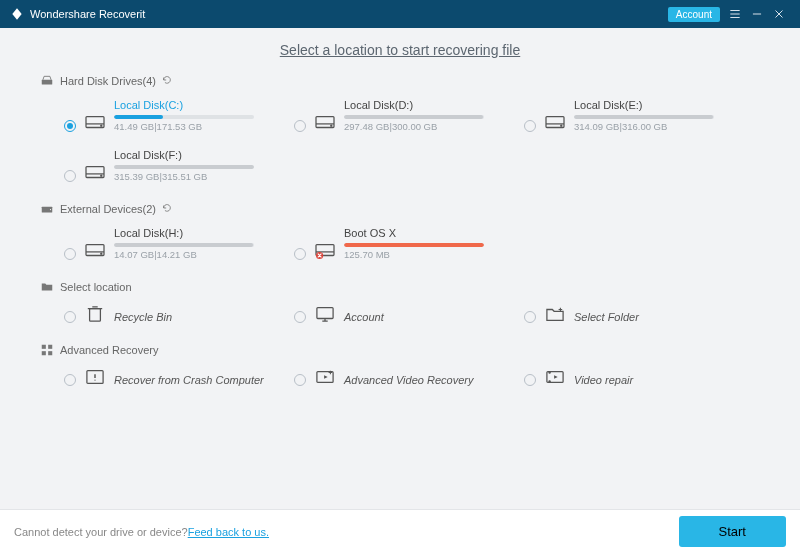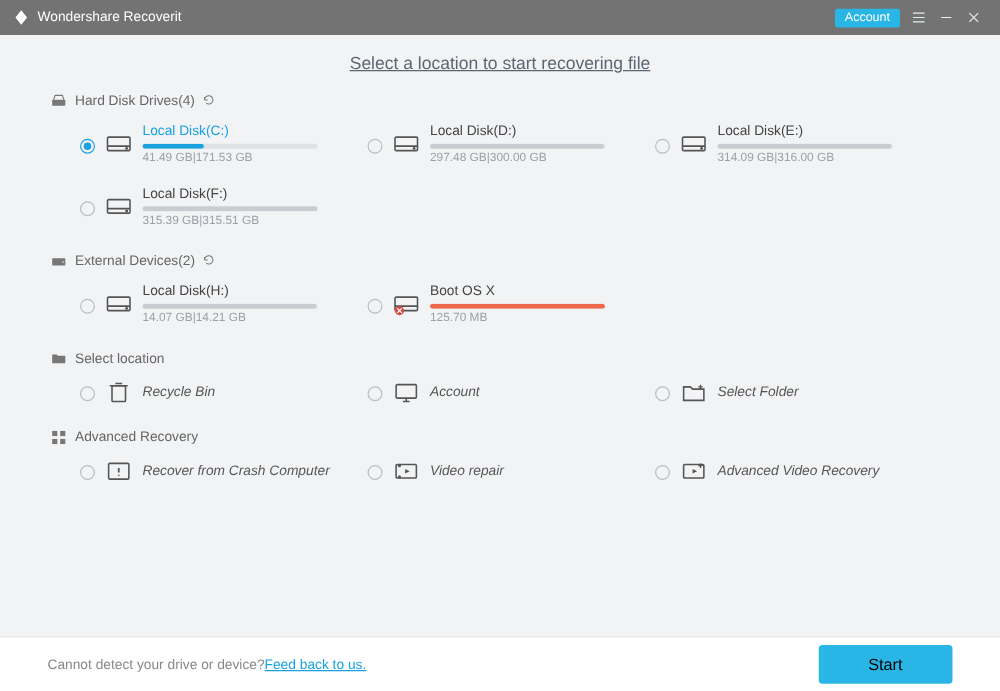--- a/index.html
+++ b/index.html
@@ -1,46 +1,46 @@
 <!DOCTYPE html>
 <html><head>
 <meta charset="utf-8">
 <style>
 * { margin: 0; padding: 0; box-sizing: border-box; font-family: -apple-system, "Segoe UI", Arial, sans-serif; }
 html, body { width: 800px; height: 553px; overflow: hidden; background: #fff; }
-.titlebar { height: 28px; background: #737373; display: flex; align-items: center; padding: 0 10px; color: #fff; }
+.titlebar { height: 28px; background: #0c4a6e; display: flex; align-items: center; padding: 0 10px; color: #fff; }
 .titlebar .logo { width: 14px; height: 14px; margin-right: 6px; fill: #fff; }
 .titlebar .title { font-size: 11px; flex: 0 0 auto; }
 .titlebar .spacer { flex: 1; }
 .titlebar .acct { background: #29b6e6; color: #fff; font-size: 10px; padding: 2px 8px; border-radius: 2px; margin-right: 4px; cursor: pointer; }
 .titlebar .winbtn { width: 22px; height: 22px; display: flex; align-items: center; justify-content: center; cursor: pointer; }
 .titlebar .winbtn svg { width: 14px; height: 14px; stroke: #e6edf3; stroke-width: 1.6; fill: none; }
 .main { height: 481px; background: #f2f3f5; padding: 14px 40px 0; overflow: hidden; }
 .page-title { text-align: center; font-size: 14px; color: #5c6670; margin-bottom: 16px; text-decoration: underline; }
 .section-hdr { display: flex; align-items: center; gap: 6px; color: #666; font-size: 11px; margin: 8px 0 6px; }
 .section-hdr svg { width: 14px; height: 14px; fill: #777; }
 .section-hdr .refresh svg { width: 10px; height: 10px; stroke: #777; fill: none; stroke-width: 2; }
 .grid { display: flex; flex-wrap: wrap; gap: 0; margin-left: 24px; }
-.item { width: 230px; display: flex; align-items: center; gap: 8px; padding: 4px 0 12px; }
+.item { width: 230px; display: flex; align-items: flex-end; gap: 8px; padding: 4px 0 12px; }
 .radio { width: 12px; height: 12px; border: 1.5px solid #b8bfc7; border-radius: 50%; margin-top: 3px; flex: 0 0 auto; position: relative; cursor: pointer; }
 .radio.sel { border-color: #1aa1e0; }
 .radio.sel::after { content: ""; position: absolute; inset: 2px; background: #1aa1e0; border-radius: 50%; }
 .icon { width: 22px; height: 18px; flex: 0 0 auto; margin-top: 1px; }
 .icon svg { width: 22px; height: 18px; stroke: #555; fill: none; stroke-width: 1.4; }
 .info { flex: 1; min-width: 0; }
 .name { font-size: 11px; color: #444; line-height: 14px; }
 .name.blue { color: #1aa1e0; }
 .bar { height: 4px; background: #dfe2e5; border-radius: 2px; margin: 3px 0 2px; position: relative; width: 140px; overflow: hidden; }
 .fill { position: absolute; inset: 0 auto 0 0; background: #1aa1e0; border-radius: 2px; }
 .fill.gray { background: #c9ccd0; }
 .fill.red { background: #f0684a; }
 .size { font-size: 9.5px; color: #9aa1a8; }
 .simple-row { display: flex; align-items: center; gap: 8px; }
 .simple-row .label { font-size: 11px; color: #555; font-style: italic; }
-.footer { height: 44px; border-top: 1px solid #e3e5e8; display: flex; align-items: center; padding: 0 38px; background: #fff; }
+.footer { height: 44px; border-top: 1px solid #e3e5e8; display: flex; align-items: center; padding: 0 14px; background: #fff; }
 .footer .msg { font-size: 11px; color: #888; }
 .footer .link { color: #1aa1e0; text-decoration: underline; cursor: pointer; }
 .footer .spacer { flex: 1; }
 .footer .start { background: #29b6e6; color: #000000; font-size: 13px; padding: 8px 40px; border-radius: 3px; cursor: pointer; }
 </style>
 </head>
 <body>
 
 <div class="titlebar">
   <svg class="logo" viewBox="0 0 24 24">
@@ -243,36 +243,36 @@
           </svg></div>
       <div class="simple-row">
           <span class="label">Recover from Crash Computer</span>
         </div>
     </div>
     <div class="item">
       <div class="radio"></div>
       <div class="icon"><svg viewBox="0 0 24 20">
             <rect x="3" y="4" width="18" height="12" rx="1"></rect>
             <path d="M11 8l4 2-4 2z" fill="#555" stroke="none"></path>
+            <path d="M18 3v4m-2-2h4" stroke-width="1.2"></path>
+          </svg></div>
+      <div class="simple-row">
+          <span class="label">Advanced Video Recovery</span>
+        </div>
+    </div>
+    <div class="item">
+      <div class="radio"></div>
+      <div class="icon"><svg viewBox="0 0 24 20">
+            <rect x="3" y="4" width="18" height="12" rx="1"></rect>
+            <path d="M11 8l4 2-4 2z" fill="#555" stroke="none"></path>
             <circle cx="6" cy="5" r="0.7" fill="#555"></circle>
             <circle cx="6" cy="15" r="0.7" fill="#555"></circle>
           </svg></div>
       <div class="simple-row">
           <span class="label">Video repair</span>
-        </div>
-    </div>
-    <div class="item">
-      <div class="radio"></div>
-      <div class="icon"><svg viewBox="0 0 24 20">
-            <rect x="3" y="4" width="18" height="12" rx="1"></rect>
-            <path d="M11 8l4 2-4 2z" fill="#555" stroke="none"></path>
-            <path d="M18 3v4m-2-2h4" stroke-width="1.2"></path>
-          </svg></div>
-      <div class="simple-row">
-          <span class="label">Advanced Video Recovery</span>
         </div>
     </div>
   </div>
 </div>
 
 <div class="footer">
   <span class="msg">Cannot detect your drive or device? </span>
   <span class="msg link">Feed back to us.</span>
   <div class="spacer"></div>
   <div class="start">Start</div>

